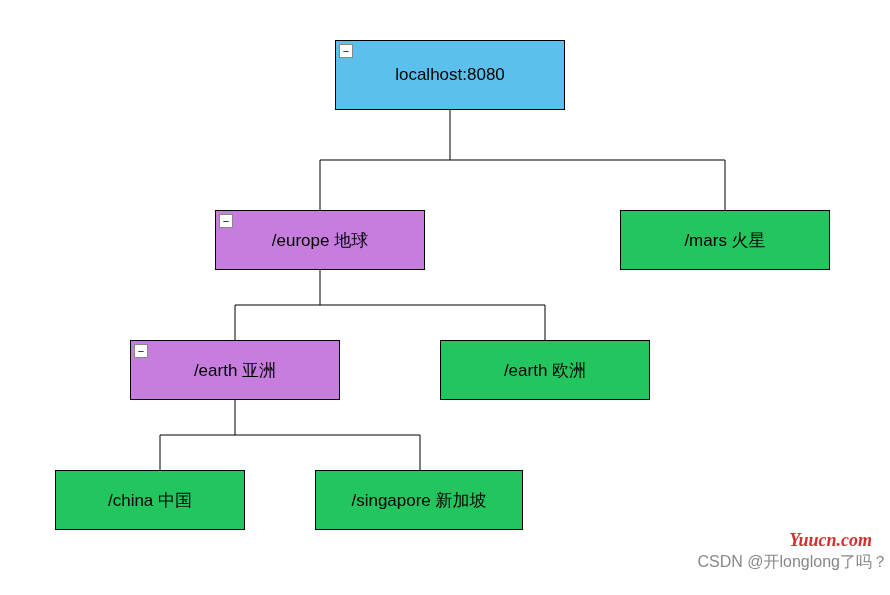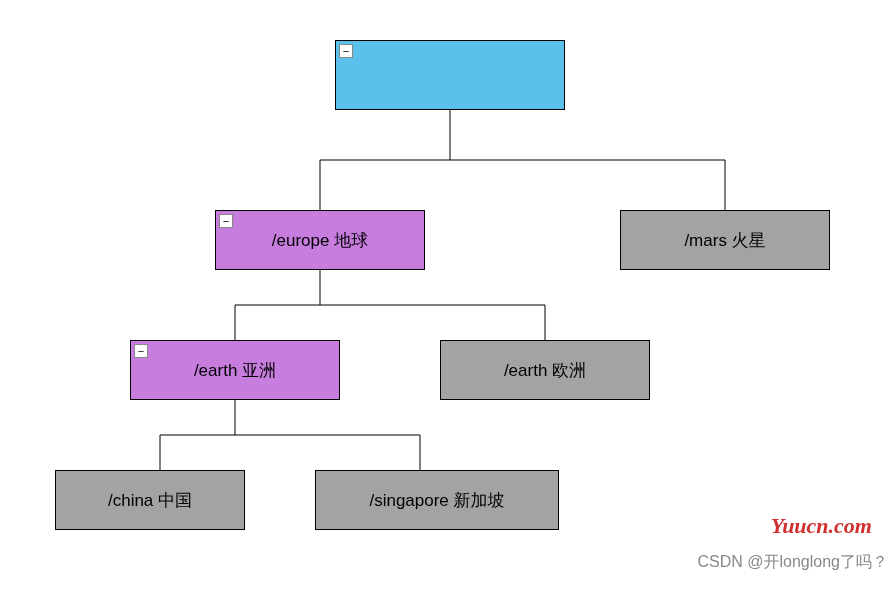--- a/index.html
+++ b/index.html
@@ -15,21 +15,21 @@
     position: absolute;
     border: 1px solid #000;
     display: flex;
     align-items: center;
     justify-content: center;
     font-size: 17px;
     box-sizing: border-box;
   }
   .blue { background: #5bc0eb; }
   .purple { background: #c77dde; }
-  .orange { background: #a3a3a3; }
+  .orange { background: #22c55e; }
   .collapse-btn {
     position: absolute;
     top: 3px;
     left: 3px;
     width: 14px;
     height: 14px;
     background: #fff;
     border: 1px solid #888;
     display: flex;
     align-items: center;
@@ -43,26 +43,26 @@
     position: absolute;
     top: 0;
     left: 0;
     width: 890px;
     height: 595px;
     pointer-events: none;
   }
   .watermark1 {
     position: absolute;
     right: 18px;
-    bottom: 56px;
+    bottom: 44px;
     color: #d03030;
     font-family: Georgia, serif;
     font-style: italic;
     font-weight: bold;
-    font-size: 22px;
+    font-size: 18px;
   }
   .watermark2 {
     position: absolute;
     right: 2px;
     bottom: 22px;
     color: #888;
     font-size: 16px;
   }
 </style>
 </head>
@@ -81,20 +81,21 @@
   <line x1="545" y1="305" x2="545" y2="340" stroke="#000" stroke-width="1"></line>
 
   <line x1="235" y1="400" x2="235" y2="435" stroke="#000" stroke-width="1"></line>
   <line x1="160" y1="435" x2="420" y2="435" stroke="#000" stroke-width="1"></line>
   <line x1="160" y1="435" x2="160" y2="470" stroke="#000" stroke-width="1"></line>
   <line x1="420" y1="435" x2="420" y2="470" stroke="#000" stroke-width="1"></line>
 </svg>
 
 <div class="node blue" style="left:335px;top:40px;width:230px;height:70px">
   <div class="collapse-btn">−</div>
+  <span>localhost:8080</span>
 </div>
 
 <div class="node purple" style="left:215px;top:210px;width:210px;height:60px">
   <div class="collapse-btn">−</div>
   <span>/europe  地球</span>
 </div>
 
 <div class="node orange" style="left:620px;top:210px;width:210px;height:60px">
   <span>/mars  火星</span>
 </div>
@@ -105,18 +106,18 @@
 </div>
 
 <div class="node orange" style="left:440px;top:340px;width:210px;height:60px">
   <span>/earth  欧洲</span>
 </div>
 
 <div class="node orange" style="left:55px;top:470px;width:190px;height:60px">
   <span>/china  中国</span>
 </div>
 
-<div class="node orange" style="left:315px;top:470px;width:244px;height:60px">
+<div class="node orange" style="left:315px;top:470px;width:208px;height:60px">
   <span>/singapore  新加坡</span>
 </div>
 
 <div class="watermark1">Yuucn.com</div>
 <div class="watermark2">CSDN @开longlong了吗？</div>
 
 </body></html>

